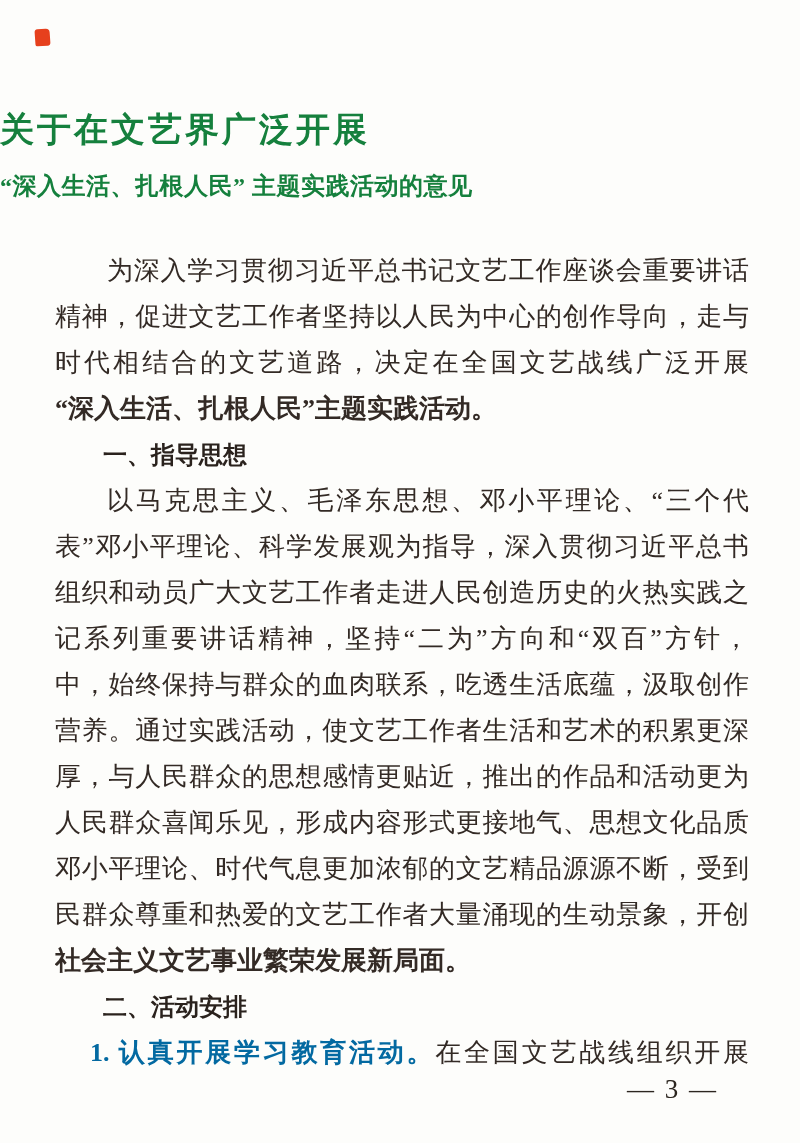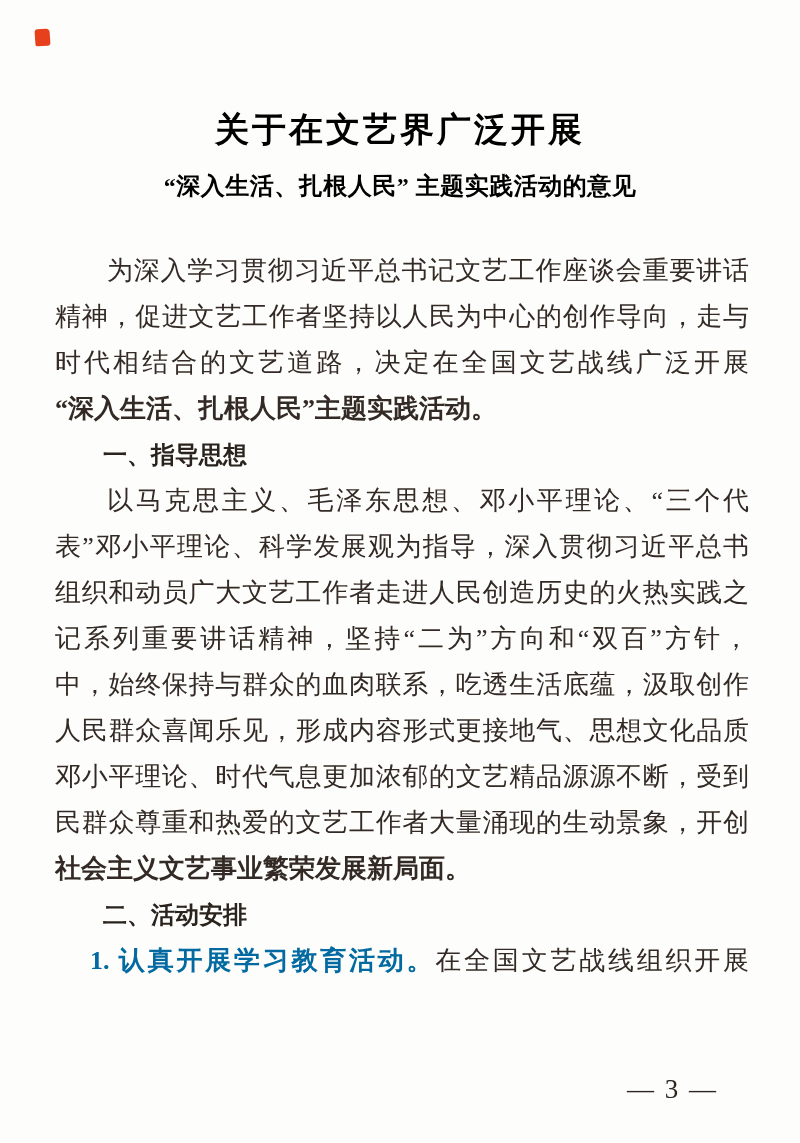--- a/index.html
+++ b/index.html
@@ -26,23 +26,22 @@
     background: #e6401d;
     border-radius: 3px 4px 3px 2px;
     transform: rotate(-4deg);
   }
 
   .title-block {
     position: absolute;
     top: 101px;
     left: 0;
     right: 0;
-    text-align: center;
     font-weight: 700;
-    color: #000000;
+    color: #15803d;
   }
   .title-line1 {
     font-size: 34px;
     line-height: 57px;
     letter-spacing: 3px;
   }
   .title-line2 {
     font-size: 24px;
     line-height: 57px;
     letter-spacing: 0.5px;
@@ -114,20 +113,22 @@
     <div class="bline">时代相结合的文艺道路，决定在全国文艺战线广泛开展</div>
     <div class="bline endline">“深入生活、扎根人民”主题实践活动。</div>
 
     <div class="heading">一、指导思想</div>
 
     <div class="bline indent">以马克思主义、毛泽东思想、邓小平理论、“三个代</div>
     <div class="bline">表”邓小平理论、科学发展观为指导，深入贯彻习近平总书</div>
     <div class="bline">组织和动员广大文艺工作者走进人民创造历史的火热实践之</div>
     <div class="bline">记系列重要讲话精神，坚持“二为”方向和“双百”方针，</div>
     <div class="bline">中，始终保持与群众的血肉联系，吃透生活底蕴，汲取创作</div>
+    <div class="bline">营养。通过实践活动，使文艺工作者生活和艺术的积累更深</div>
+    <div class="bline">厚，与人民群众的思想感情更贴近，推出的作品和活动更为</div>
     <div class="bline">人民群众喜闻乐见，形成内容形式更接地气、思想文化品质</div>
     <div class="bline">邓小平理论、时代气息更加浓郁的文艺精品源源不断，受到人</div>
     <div class="bline">民群众尊重和热爱的文艺工作者大量涌现的生动景象，开创</div>
     <div class="bline endline">社会主义文艺事业繁荣发展新局面。</div>
 
     <div class="heading">二、活动安排</div>
 
     <div class="bline item-indent">
       <span class="bold-lead">1. 认真开展学习教育活动。</span><span>在全国文艺战线组织开展</span>
     </div>

